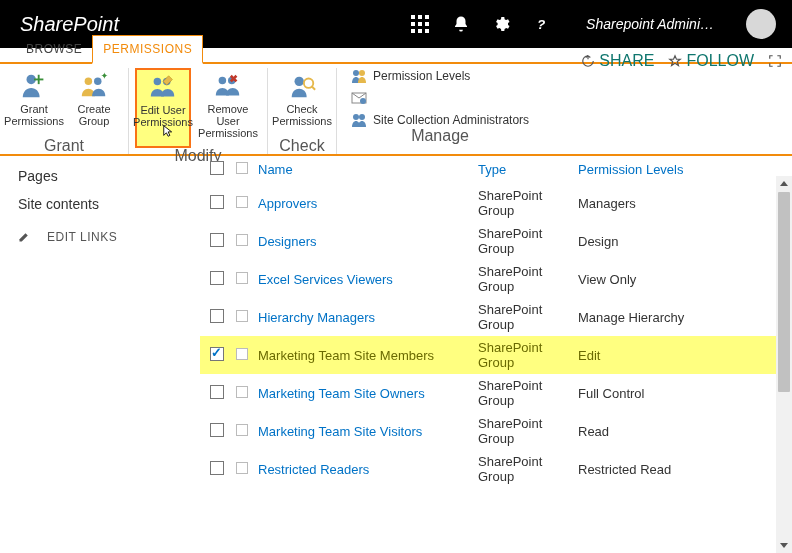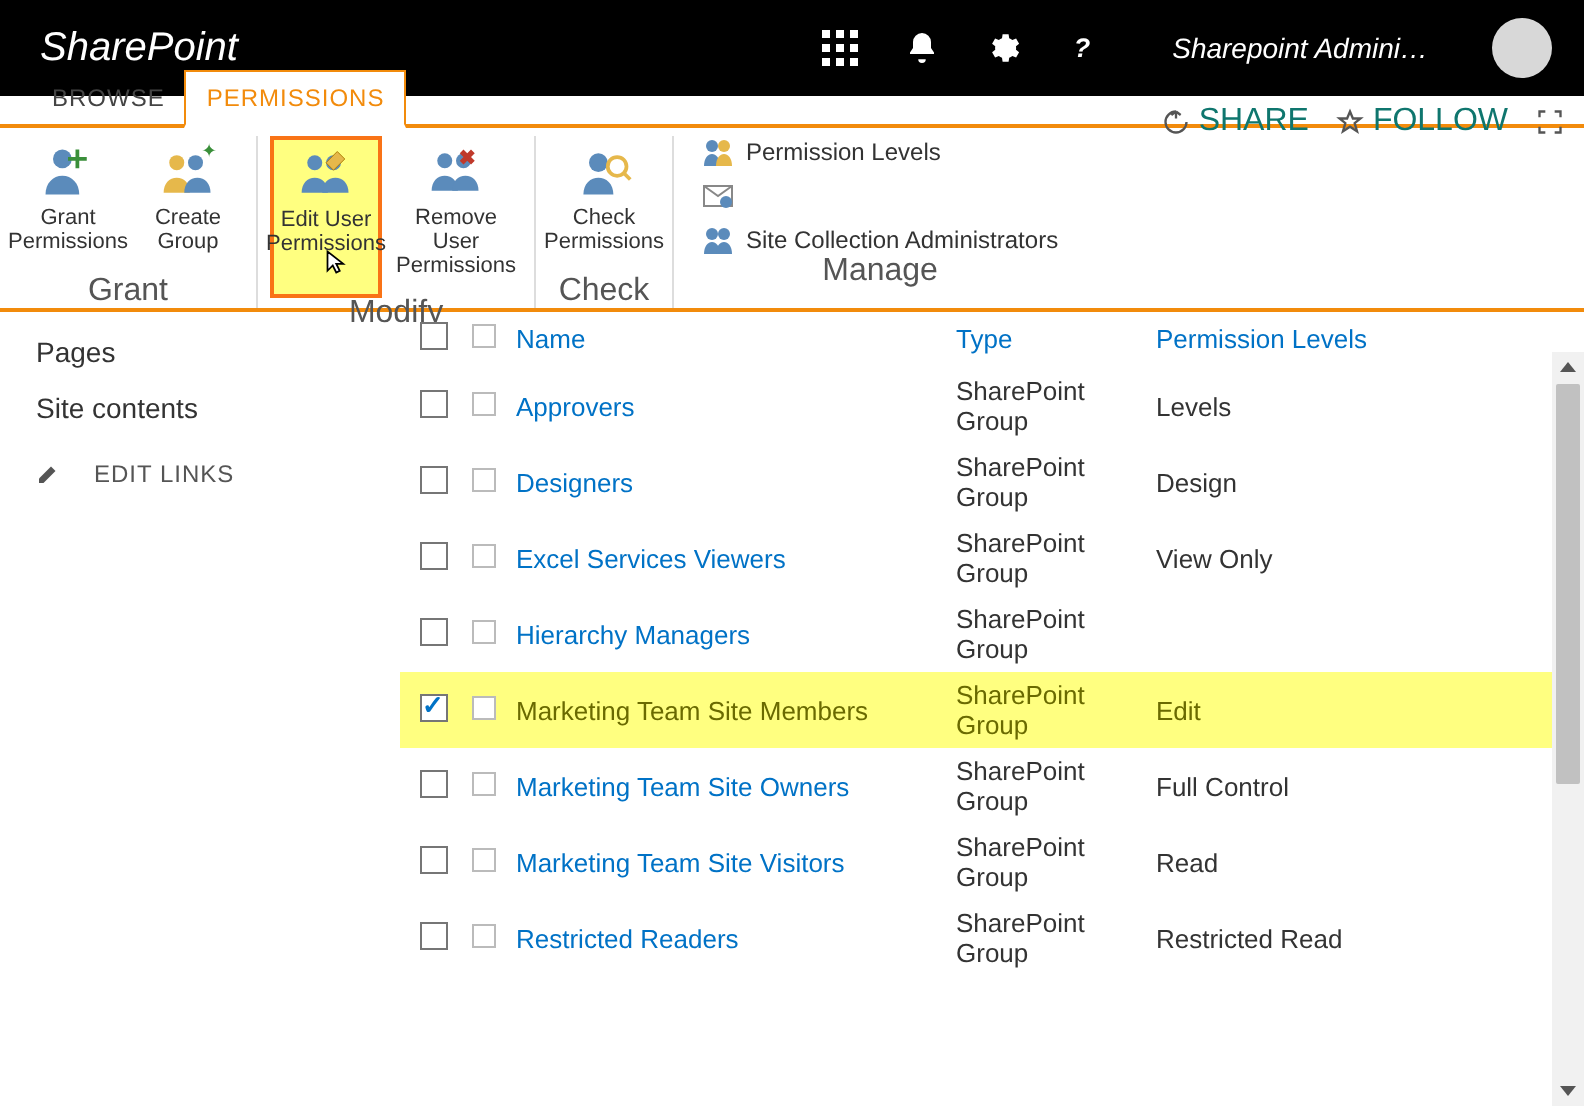--- a/index.html
+++ b/index.html
@@ -252,41 +252,42 @@
       <span class="col">Name</span>
       <span class="col">Type</span>
       <span class="col">Permission Levels</span>
     </div>
     <div id="rows">
         <div class="row">
           <span><span class="cb"></span></span>
           <span><span class="lilcb"></span></span>
           <span class="link">Approvers</span>
           <span class="type">SharePoint Group</span>
-          <span class="perm">Levels</span>
+          <span class="perm">Managers</span>
         </div>
         <div class="row">
           <span><span class="cb"></span></span>
           <span><span class="lilcb"></span></span>
           <span class="link">Designers</span>
           <span class="type">SharePoint Group</span>
           <span class="perm">Design</span>
         </div>
         <div class="row">
           <span><span class="cb"></span></span>
           <span><span class="lilcb"></span></span>
           <span class="link">Excel Services Viewers</span>
           <span class="type">SharePoint Group</span>
           <span class="perm">View Only</span>
         </div>
         <div class="row">
           <span><span class="cb"></span></span>
           <span><span class="lilcb"></span></span>
           <span class="link">Hierarchy Managers</span>
           <span class="type">SharePoint Group</span>
+          <span class="perm">Manage Hierarchy</span>
         </div>
         <div class="row hl">
           <span><span class="cb checked"></span></span>
           <span><span class="lilcb"></span></span>
           <span class="link">Marketing Team Site Members</span>
           <span class="type">SharePoint Group</span>
           <span class="perm">Edit</span>
         </div>
         <div class="row">
           <span><span class="cb"></span></span>

